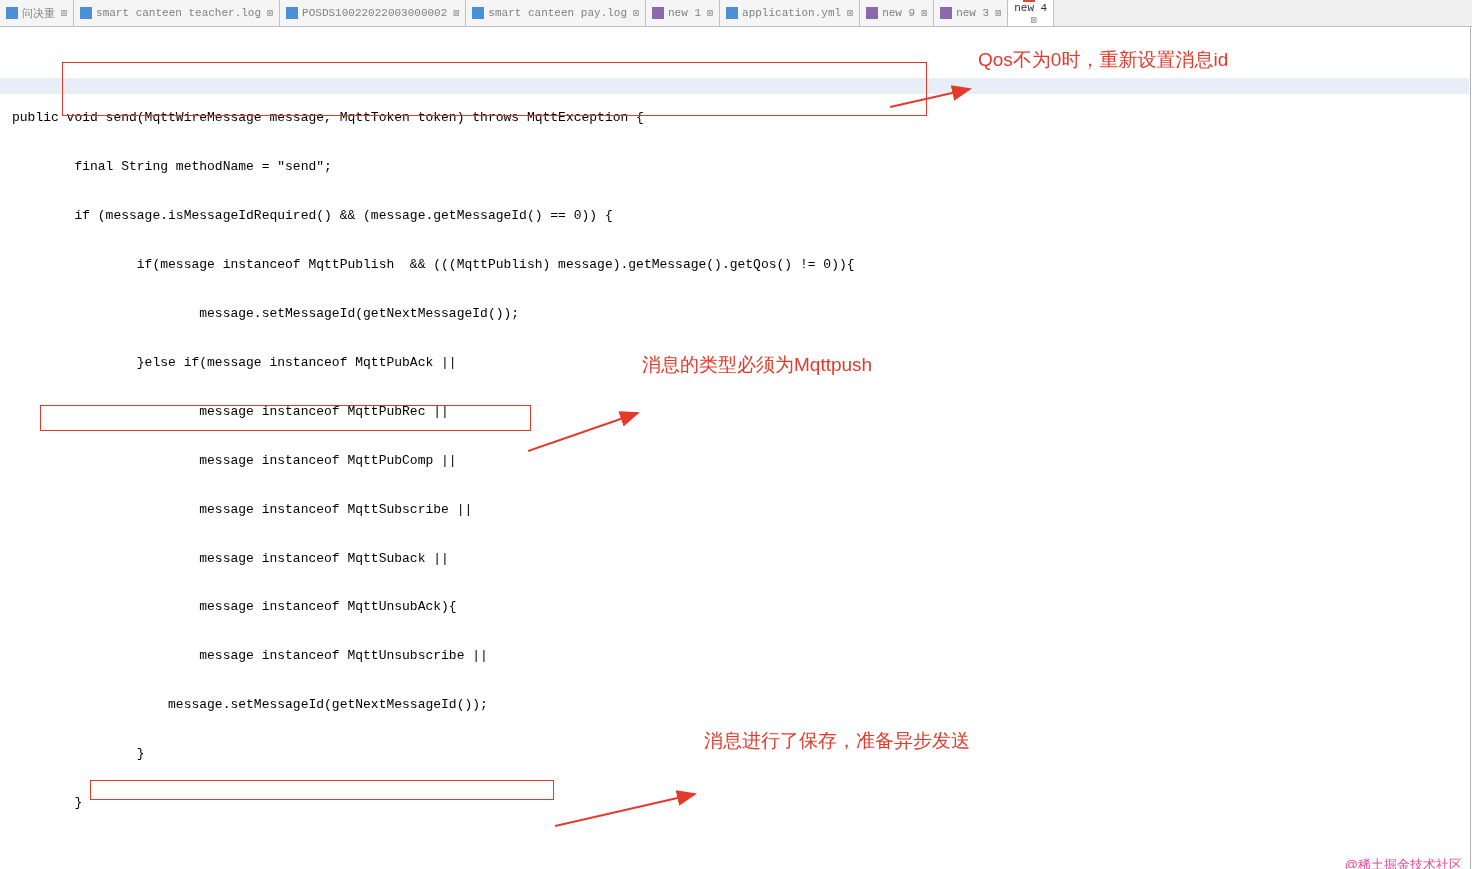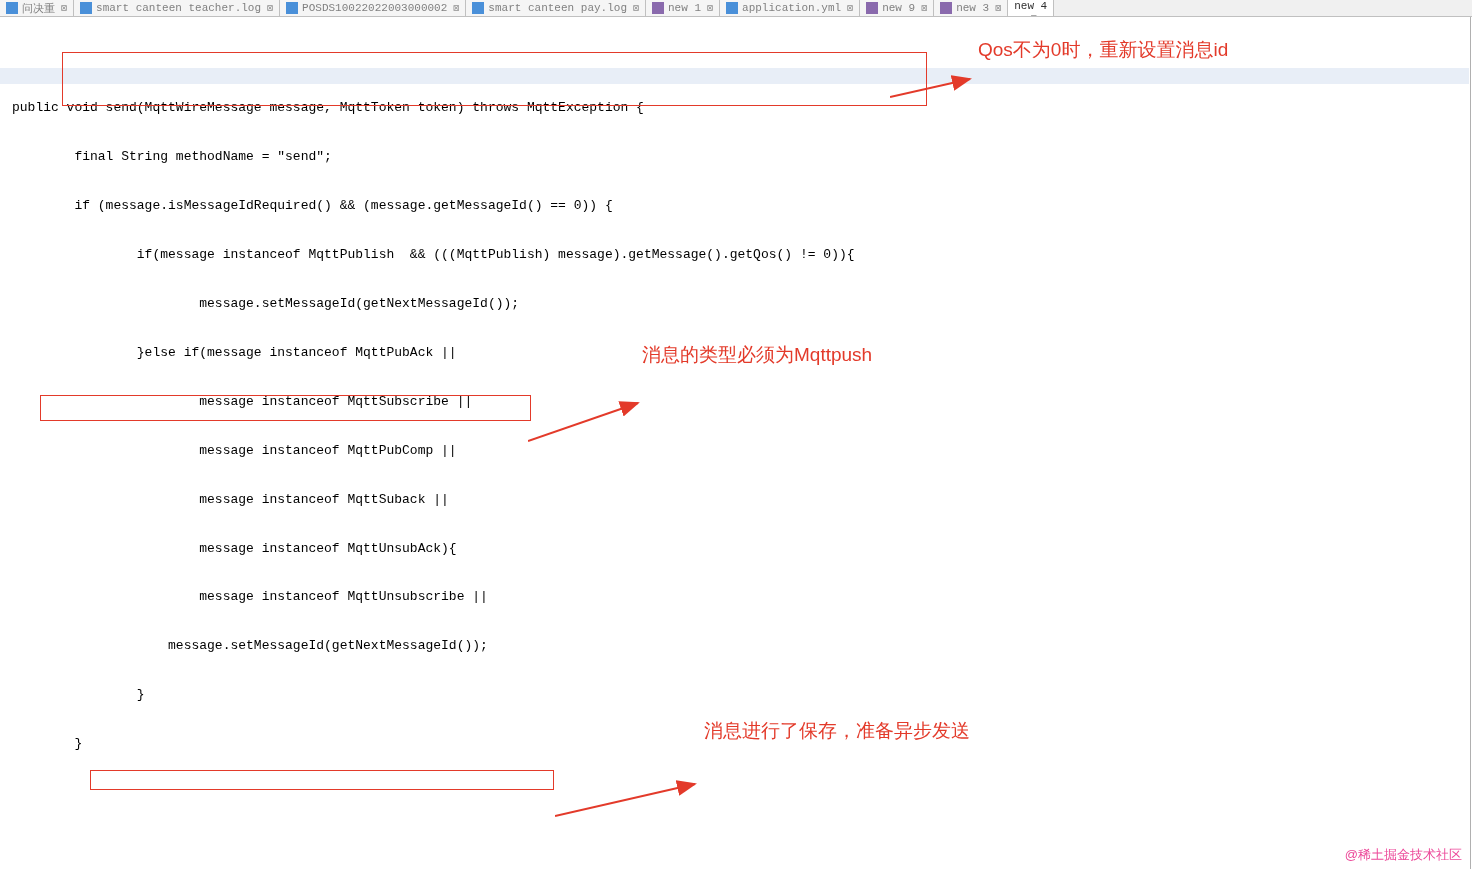--- a/index.html
+++ b/index.html
@@ -9,21 +9,21 @@
   background: #ffffff;
   color: #000000;
   overflow: hidden;
   width: 1472px;
   height: 869px;
 }
 .tabs {
   display: flex;
   background: #f0f0f0;
   border-bottom: 1px solid #c0c0c0;
-  height: 17px;
+  height: 27px;
   overflow: hidden;
   font-size: 11px;
 }
 .tab {
   display: flex;
   align-items: center;
   padding: 0 6px;
   border-right: 1px solid #c0c0c0;
   color: #808080;
   white-space: nowrap;
@@ -141,22 +141,23 @@
 <div class="editor">
   <div class="highlight-line" style="top:51px;"></div>
 
   
   <div>public void send(MqttWireMessage message, MqttToken token) throws MqttException {</div>
   <div>        final String methodName = "send";</div>
   <div>        if (message.isMessageIdRequired() &amp;&amp; (message.getMessageId() == 0)) {</div>
   <div>                if(message instanceof MqttPublish  &amp;&amp; (((MqttPublish) message).getMessage().getQos() != 0)){</div>
   <div>                        message.setMessageId(getNextMessageId());</div>
   <div>                }else if(message instanceof MqttPubAck ||</div>
+  <div>                        message instanceof MqttPubRec ||</div>
+  <div>                        message instanceof MqttPubComp ||</div>
   <div>                        message instanceof MqttSubscribe ||</div>
-  <div>                        message instanceof MqttPubComp ||</div>
   <div>                        message instanceof MqttSuback ||</div>
   <div>                        message instanceof MqttUnsubAck){</div>
   <div>                        message instanceof MqttUnsubscribe ||</div>
   <div>                    message.setMessageId(getNextMessageId());</div>
   <div>                }</div>
   <div>        }</div>
   
   
   
   

